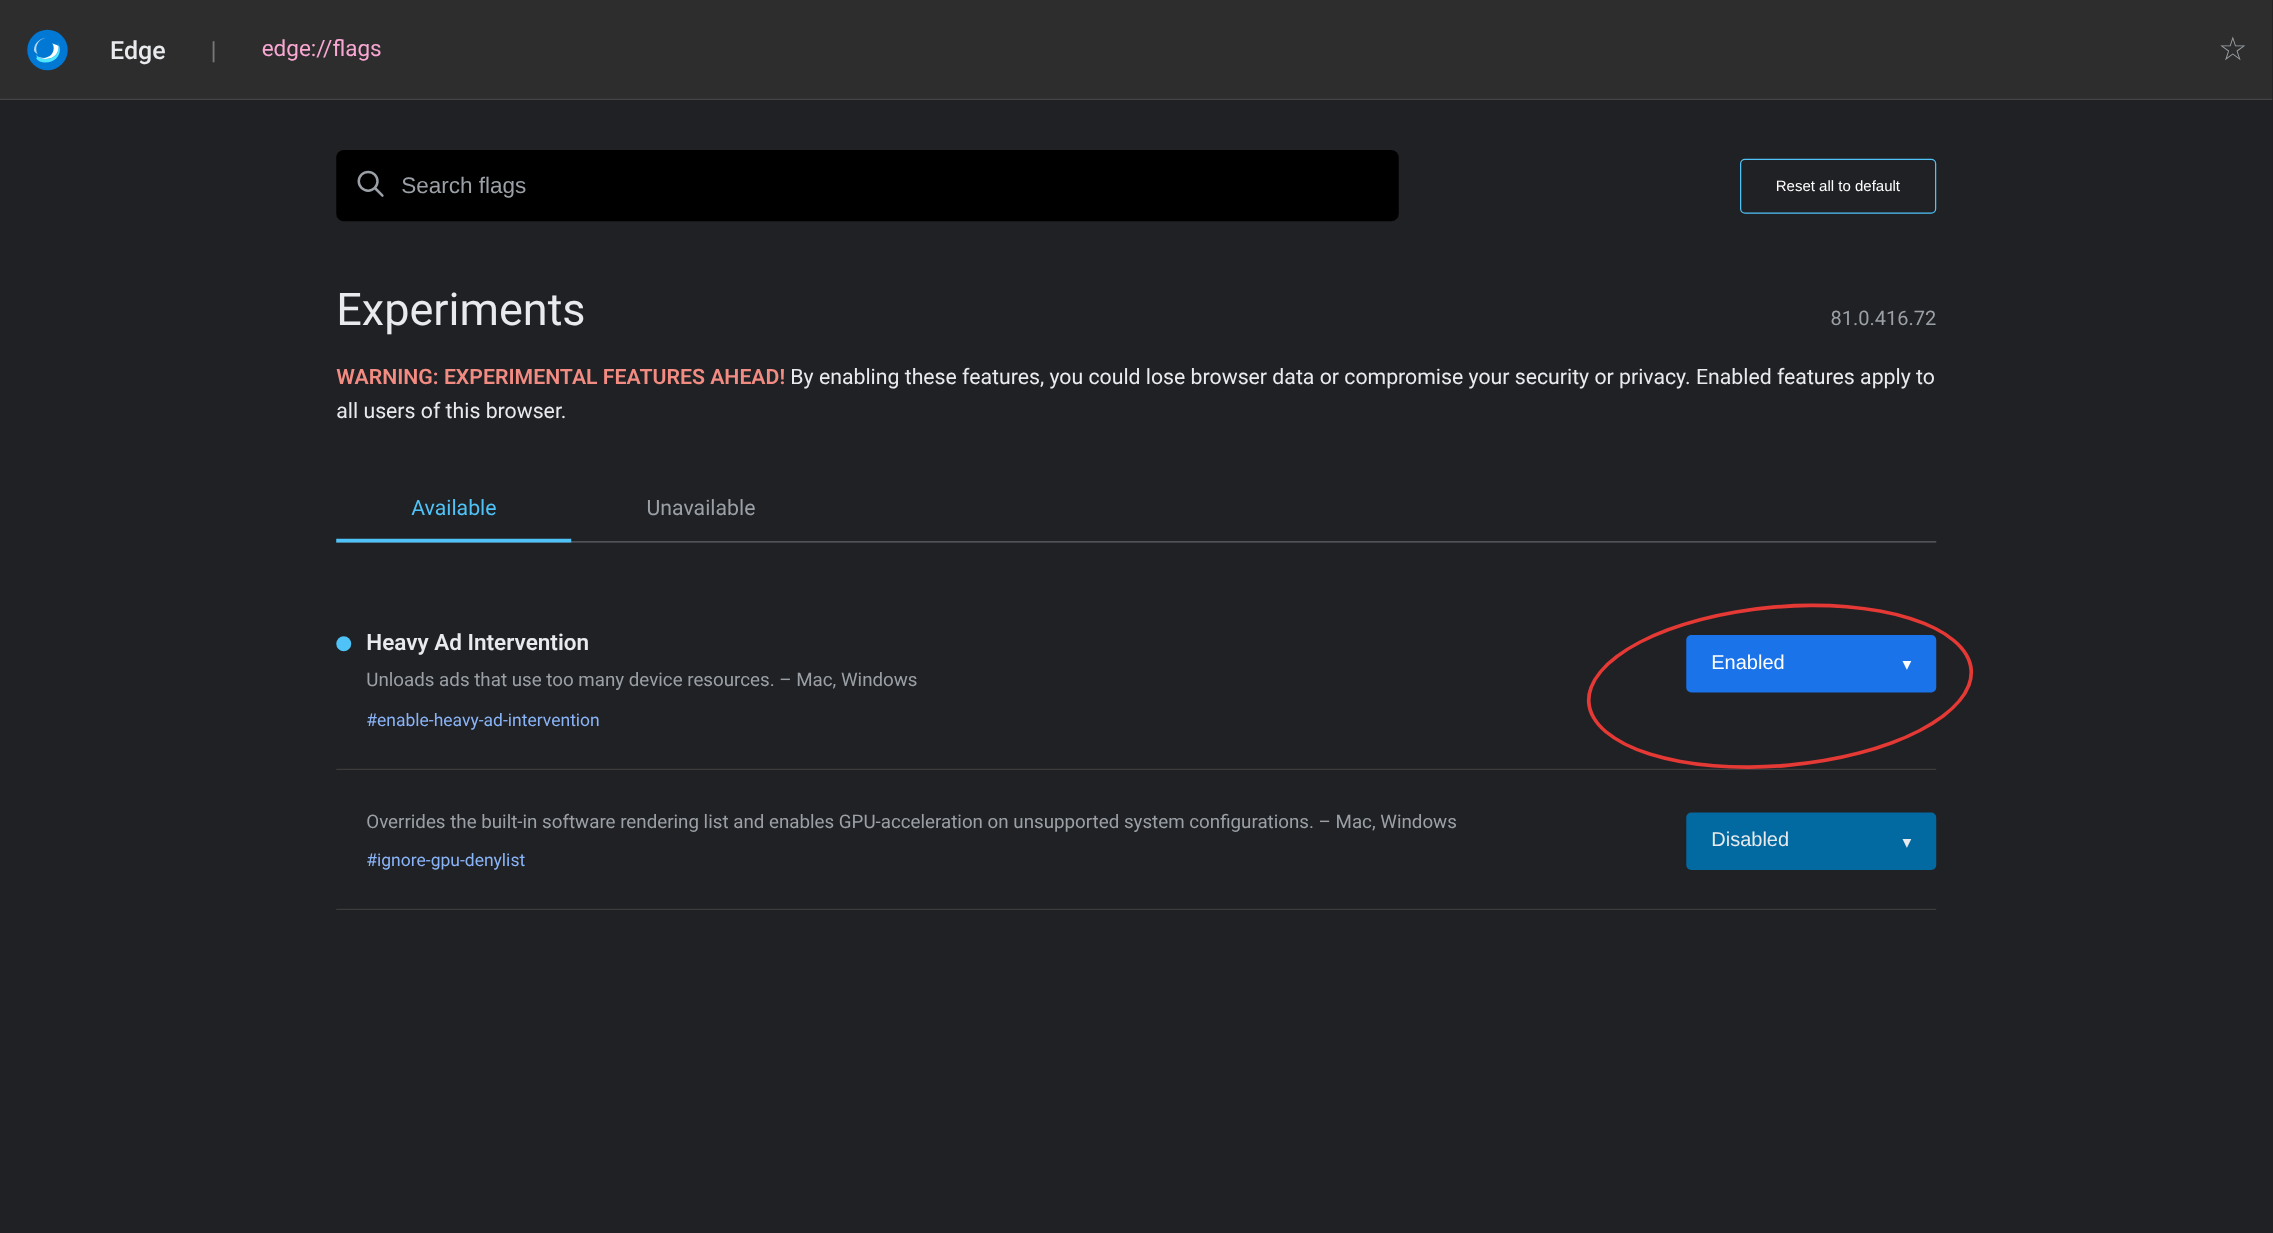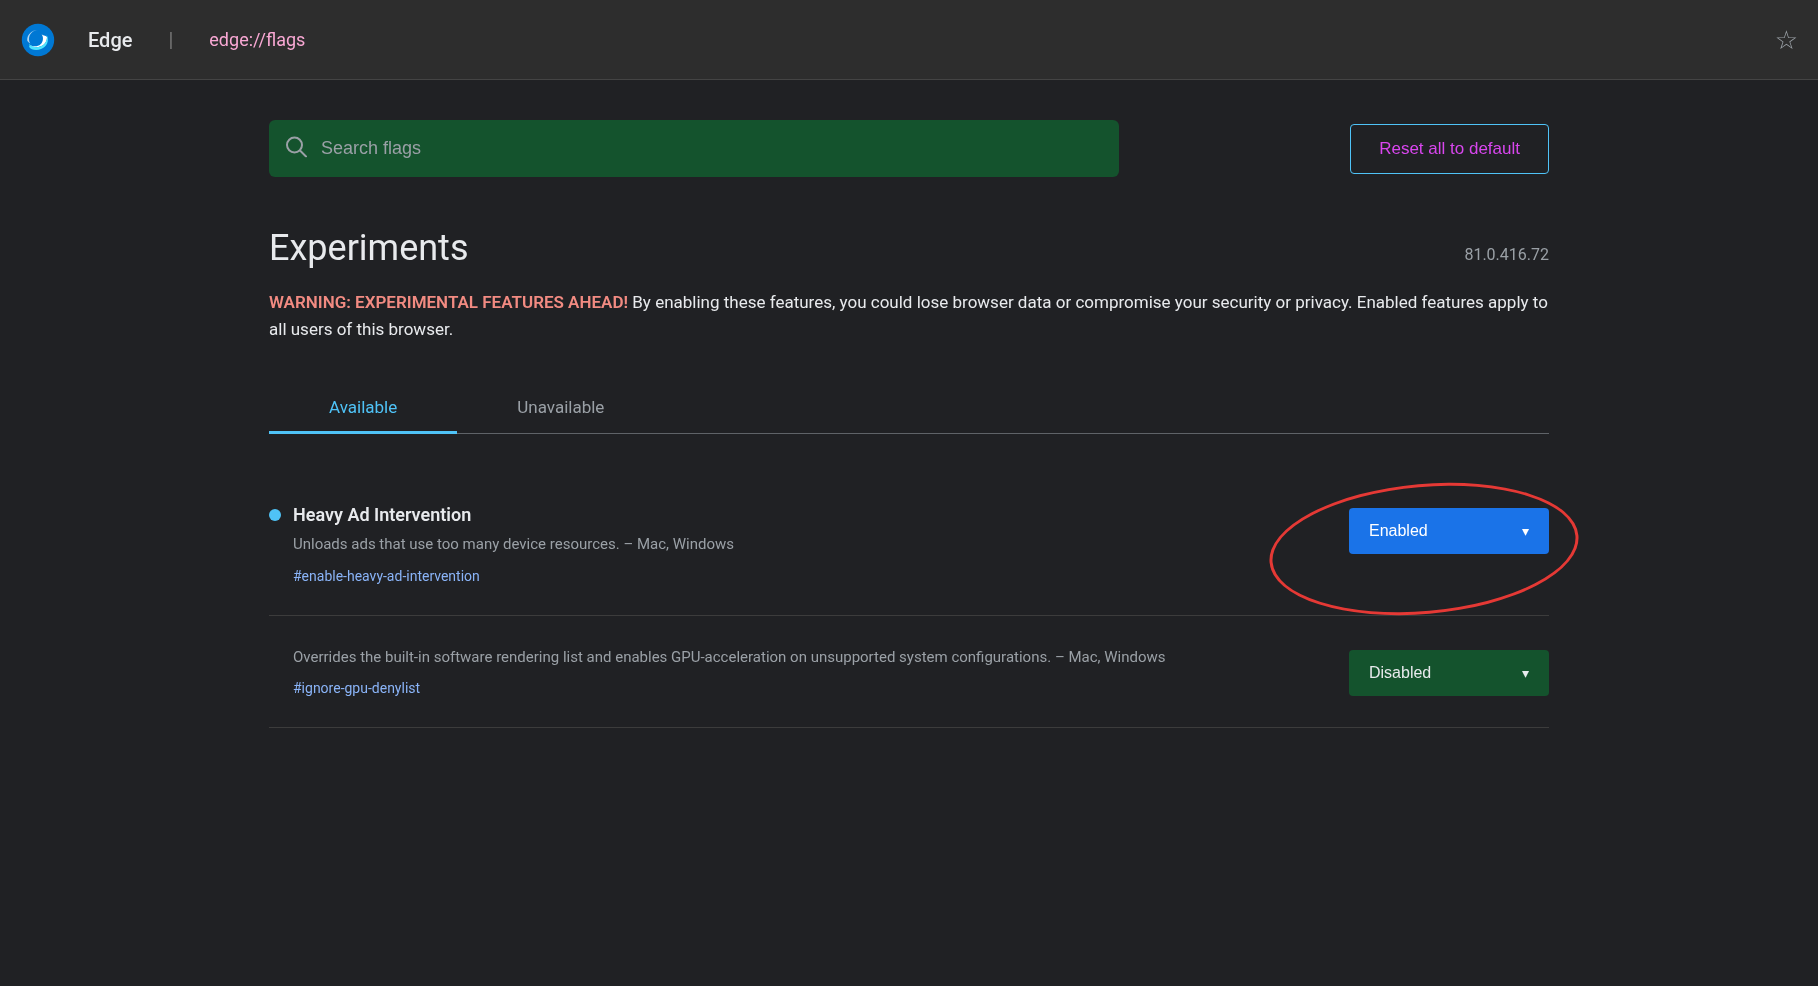--- a/index.html
+++ b/index.html
@@ -80,40 +80,40 @@
       position: absolute;
       left: 16px;
       top: 50%;
       transform: translateY(-50%);
       color: #9aa0a6;
       font-size: 20px;
     }
 
     .search-input {
       width: 100%;
-      background: #14532d;
+      background: #000000;
       border: none;
       border-radius: 6px;
       padding: 18px 18px 18px 52px;
       color: #9aa0a6;
       font-size: 18px;
       outline: none;
     }
 
     .search-input::placeholder {
       color: #9aa0a6;
     }
 
     .reset-button {
       background: transparent;
       border: 1px solid #4fc3f7;
-      color: #d946ef;
+      color: #ffffff;
       padding: 14px 28px;
       border-radius: 4px;
-      font-size: 17px;
+      font-size: 12px;
       cursor: pointer;
       white-space: nowrap;
       margin-left: auto;
     }
 
     
     .experiments-header {
       display: flex;
       align-items: baseline;
       justify-content: space-between;
@@ -214,21 +214,21 @@
       font-size: 14px;
       color: #8ab4f8;
       text-decoration: none;
       margin-left: 24px;
       display: inline-block;
     }
 
     
     .flag-dropdown {
       min-width: 200px;
-      background: #14532d;
+      background: #0369a1;
       border: none;
       border-radius: 4px;
       padding: 14px 20px;
       color: #e8eaed;
       font-size: 16px;
       cursor: pointer;
       display: flex;
       align-items: center;
       justify-content: space-between;
       gap: 16px;

